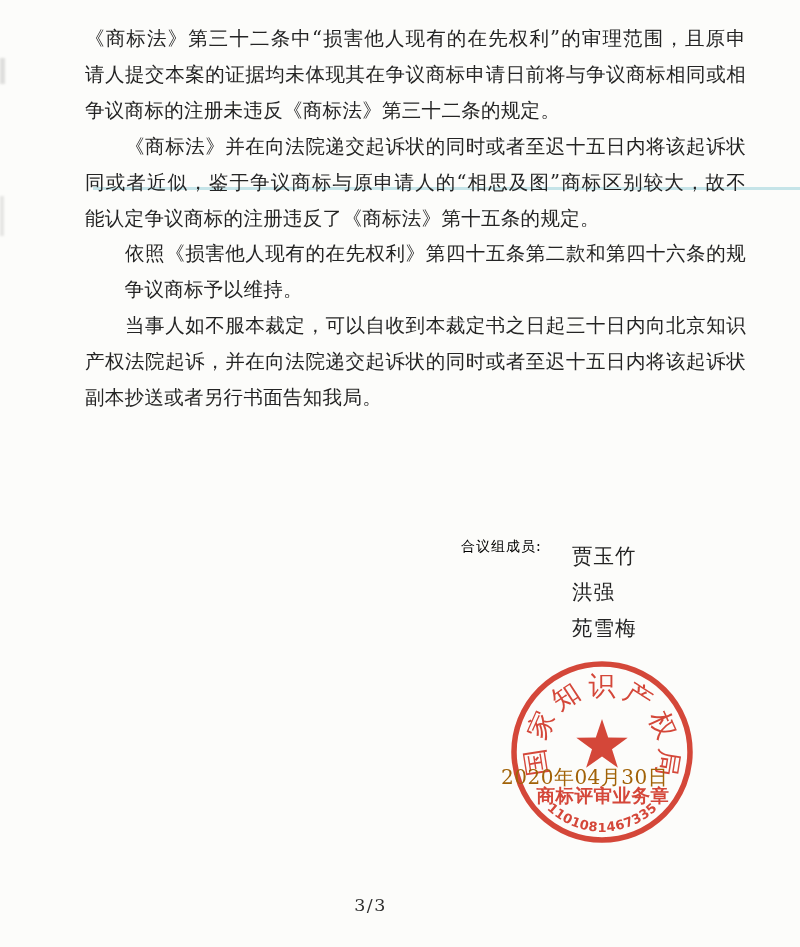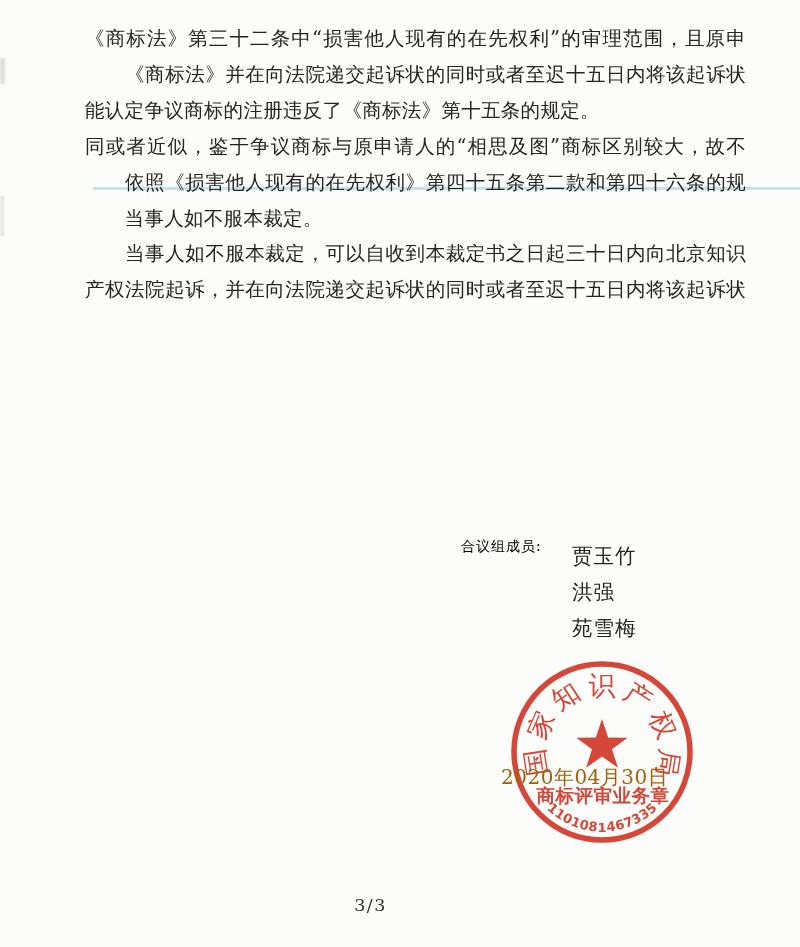--- a/index.html
+++ b/index.html
@@ -85,27 +85,30 @@
 <body>
 
 <div class="page">
 
   <div class="artifact-smudge-1"></div>
   <div class="artifact-smudge-2"></div>
   <div class="artifact-cyan-line"></div>
 
   <div class="doc-text" id="docText">
       <div class="doc-line">《商标法》第三十二条中“损害他人现有的在先权利”的审理范围，且原申</div>
+      <div class="doc-line">请人提交本案的证据均未体现其在争议商标申请日前将与争议商标相同或相</div>
+      <div class="doc-line para-end">争议商标的注册未违反《商标法》第三十二条的规定。</div>
       <div class="doc-line">　　《商标法》并在向法院递交起诉状的同时或者至迟十五日内将该起诉状</div>
+      <div class="doc-line">同或者近似，鉴于争议商标与原申请人的“相思及图”商标区别较大，故不</div>
       <div class="doc-line para-end">能认定争议商标的注册违反了《商标法》第十五条的规定。</div>
-      <div class="doc-line">同或者近似，鉴于争议商标与原申请人的“相思及图”商标区别较大，故不</div>
       <div class="doc-line">　　依照《损害他人现有的在先权利》第四十五条第二款和第四十六条的规</div>
-      <div class="doc-line para-end">　　当事人如不服本裁定。</div>
+      <div class="doc-line para-end">　　争议商标予以维持。</div>
       <div class="doc-line">　　当事人如不服本裁定，可以自收到本裁定书之日起三十日内向北京知识</div>
       <div class="doc-line">产权法院起诉，并在向法院递交起诉状的同时或者至迟十五日内将该起诉状</div>
+      <div class="doc-line para-end">副本抄送或者另行书面告知我局。</div>
     </div>
 
   <div class="panel-label">合议组成员:</div>
   <div class="panel-names" id="panelNames">
       <div>贾玉竹</div>
       <div>洪强</div>
       <div>苑雪梅</div>
     </div>
 
   <svg class="seal-svg" id="sealSvg" viewBox="0 0 220 220">

